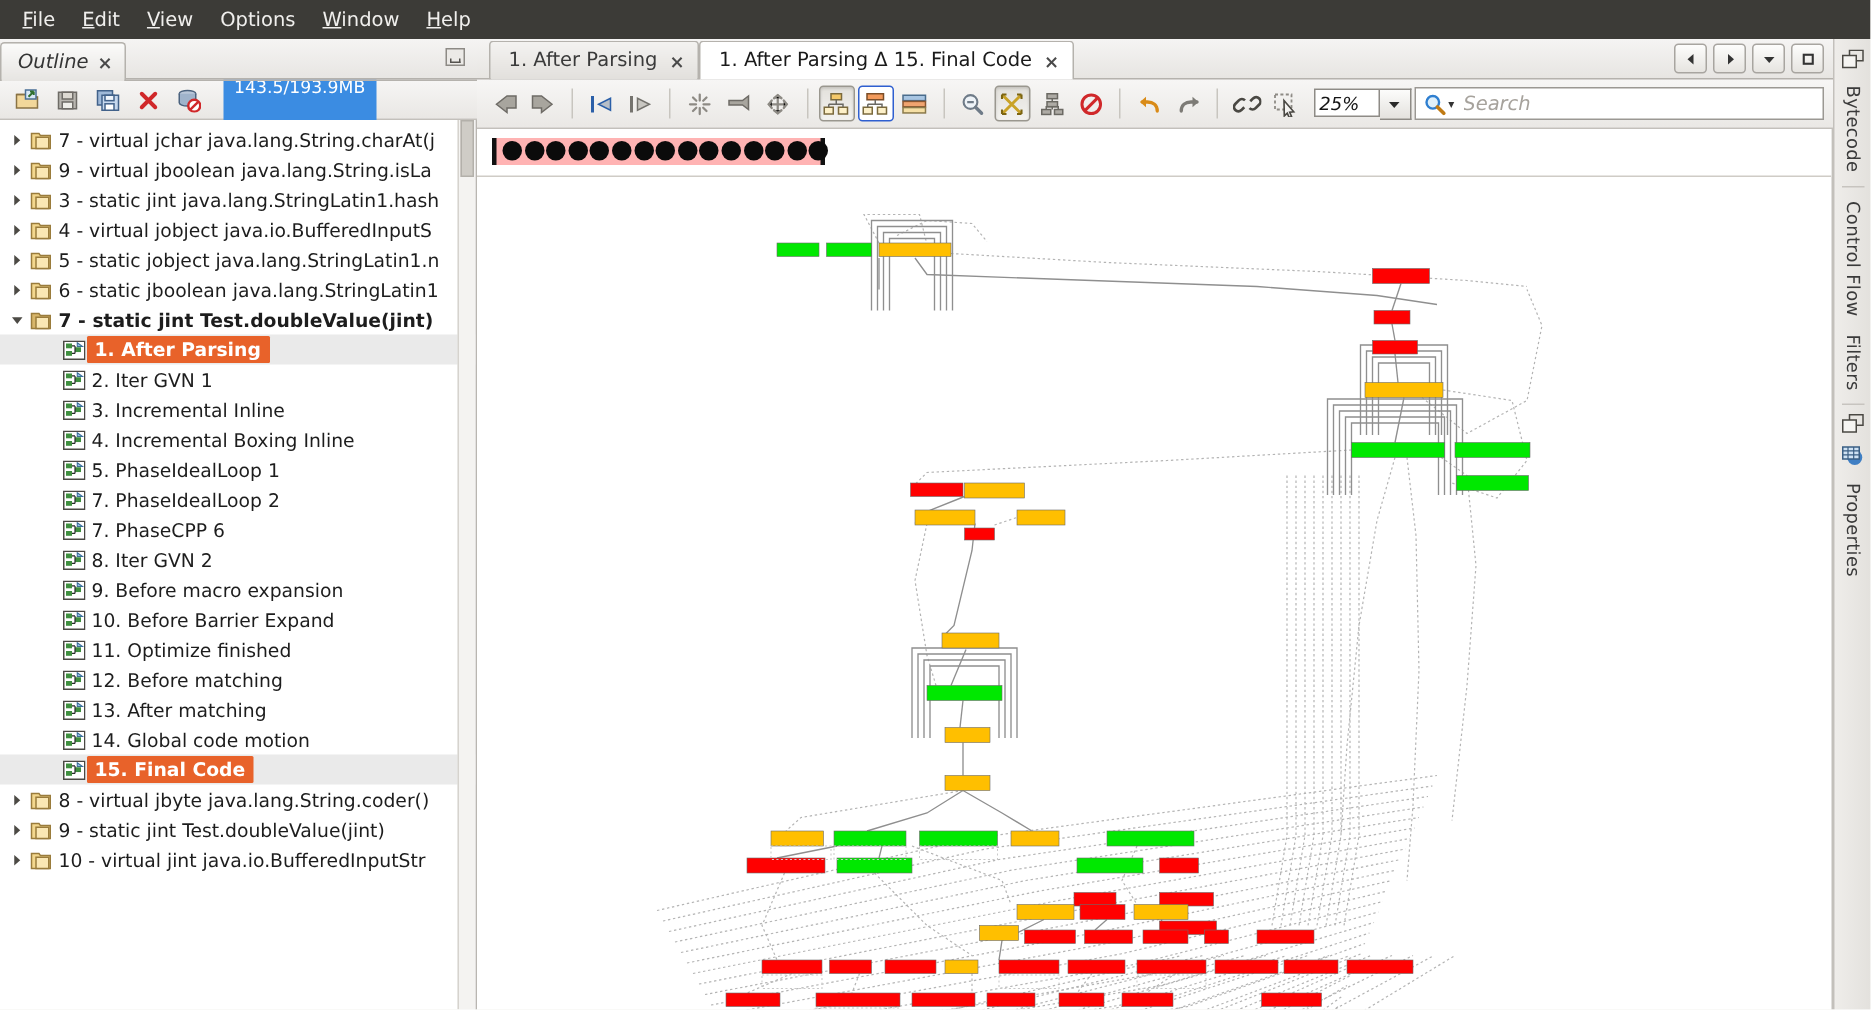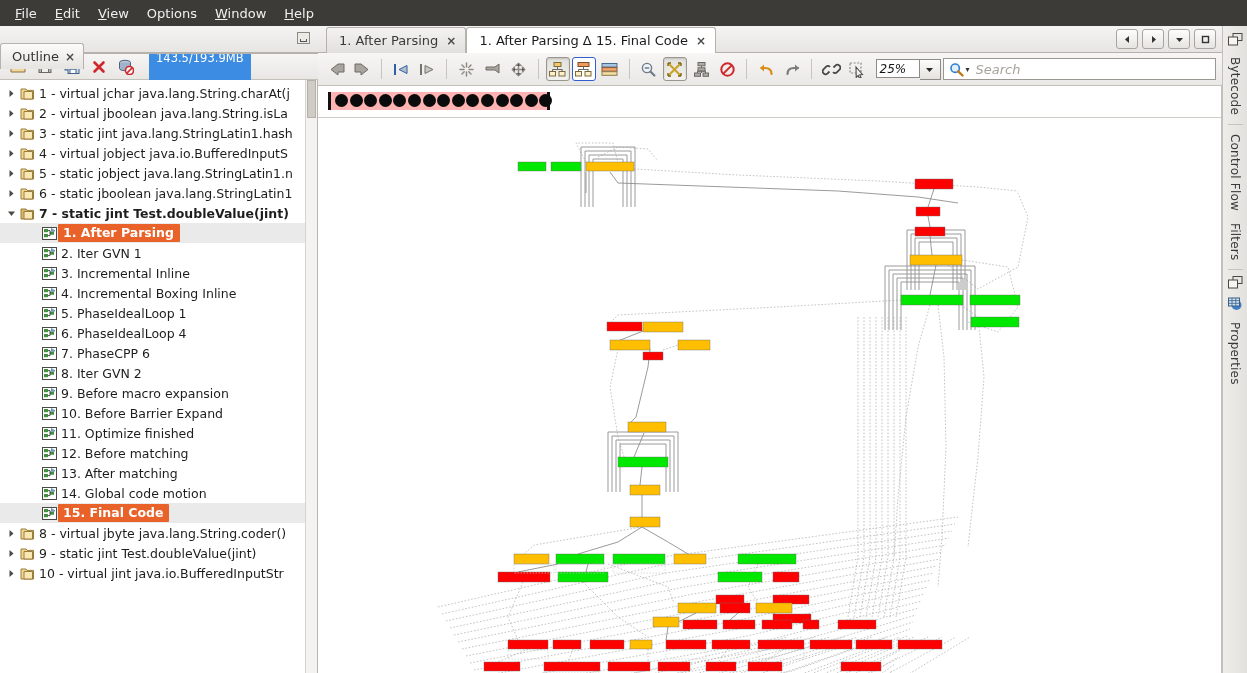--- a/index.html
+++ b/index.html
@@ -34,21 +34,21 @@
     height:27px;display:flex;align-items:flex-end;position:relative;
     background:linear-gradient(#f5f4f3,#e7e5e2);
     border-bottom:1px solid #b5b2ad;
   }
   .tabstrip .filler{flex:1;height:26px;border-bottom:1px solid #b5b2ad;}
   .tab{
     display:flex;align-items:center;gap:6px;height:26px;padding:0 8px 0 11px;
     background:linear-gradient(#fbfbfa,#e6e4e1);
     border:1px solid #b5b2ad;border-bottom:none;
     border-radius:3px 3px 0 0;box-sizing:border-box;cursor:default;
-    font-size:13px;color:#343434;position:relative;top:16px;
+    font-size:13px;color:#343434;position:relative;top:1px;font-style:italic;
   }
   .tab .x{font-size:12px;font-weight:bold;color:#4a4a4a;cursor:pointer;line-height:1;}
   .min-btn{
     position:absolute;right:8px;top:6px;width:13px;height:12px;
     border:1px solid #8d8a85;background:#eceae7;box-sizing:border-box;cursor:pointer;
   }
   .min-btn::after{
     content:"";position:absolute;left:2px;right:2px;bottom:1px;height:3px;
     border:1px solid #55534f;border-top:none;box-sizing:border-box;
   }
@@ -268,35 +268,35 @@
                 <svg width="9" height="9" viewBox="0 0 9 9">
                   <path d="M2.5 1l4 3.5-4 3.5z" fill="#4c4a45"></path>
                 </svg>
               </div>
               <div class="ico">
                 <svg width="15" height="13" viewBox="0 0 15 13">
                   <path d="M1 2h5l1 1.4h6.5V12H1z" fill="#f3d78d" stroke="#9a7c3c"></path>
                   <path d="M4 4.5h8.5V12H4z" fill="#fae7b4" stroke="#9a7c3c"></path>
                 </svg>
               </div>
-              <div class="tlabel">1 - virtual jchar java.lang.String.charAt(j</div>
+              <div class="tlabel">7 - virtual jchar java.lang.String.charAt(j</div>
             </div>
             <div class="trow">
               <div class="twist">
                 <svg width="9" height="9" viewBox="0 0 9 9">
                   <path d="M2.5 1l4 3.5-4 3.5z" fill="#4c4a45"></path>
                 </svg>
               </div>
               <div class="ico">
                 <svg width="15" height="13" viewBox="0 0 15 13">
                   <path d="M1 2h5l1 1.4h6.5V12H1z" fill="#f3d78d" stroke="#9a7c3c"></path>
                   <path d="M4 4.5h8.5V12H4z" fill="#fae7b4" stroke="#9a7c3c"></path>
                 </svg>
               </div>
-              <div class="tlabel">2 - virtual jboolean java.lang.String.isLa</div>
+              <div class="tlabel">9 - virtual jboolean java.lang.String.isLa</div>
             </div>
             <div class="trow">
               <div class="twist">
                 <svg width="9" height="9" viewBox="0 0 9 9">
                   <path d="M2.5 1l4 3.5-4 3.5z" fill="#4c4a45"></path>
                 </svg>
               </div>
               <div class="ico">
                 <svg width="15" height="13" viewBox="0 0 15 13">
                   <path d="M1 2h5l1 1.4h6.5V12H1z" fill="#f3d78d" stroke="#9a7c3c"></path>
@@ -442,21 +442,21 @@
               <div class="ico">
                 <svg width="15" height="13" viewBox="0 0 15 13">
                   <rect x="0.5" y="0.5" width="14" height="12" fill="#ffffff" stroke="#4a4843"></rect>
                   <rect x="2" y="2" width="4" height="3.2" fill="#3f8f3f"></rect>
                   <rect x="2" y="7" width="4" height="3.2" fill="#3f8f3f"></rect>
                   <rect x="8" y="4.5" width="4" height="3.2" fill="#3f8f3f"></rect>
                   <path d="M6 3.6h2M6 8.6h2M8 3.6v2.4M8 8.6V6" stroke="#2b2b2b" stroke-width=".8" fill="none"></path>
                   <path d="M9.5 1.5l3.5 2.5-3.5 0z" fill="#9fc7e8" stroke="#3a6f9a" stroke-width=".7"></path>
                 </svg>
               </div>
-              <div class="tlabel">6. PhaseIdealLoop 4</div>
+              <div class="tlabel">7. PhaseIdealLoop 2</div>
             </div>
             <div class="trow">
               <div class="indent"></div>
               <div class="twist"></div>
               <div class="ico">
                 <svg width="15" height="13" viewBox="0 0 15 13">
                   <rect x="0.5" y="0.5" width="14" height="12" fill="#ffffff" stroke="#4a4843"></rect>
                   <rect x="2" y="2" width="4" height="3.2" fill="#3f8f3f"></rect>
                   <rect x="2" y="7" width="4" height="3.2" fill="#3f8f3f"></rect>
                   <rect x="8" y="4.5" width="4" height="3.2" fill="#3f8f3f"></rect>

